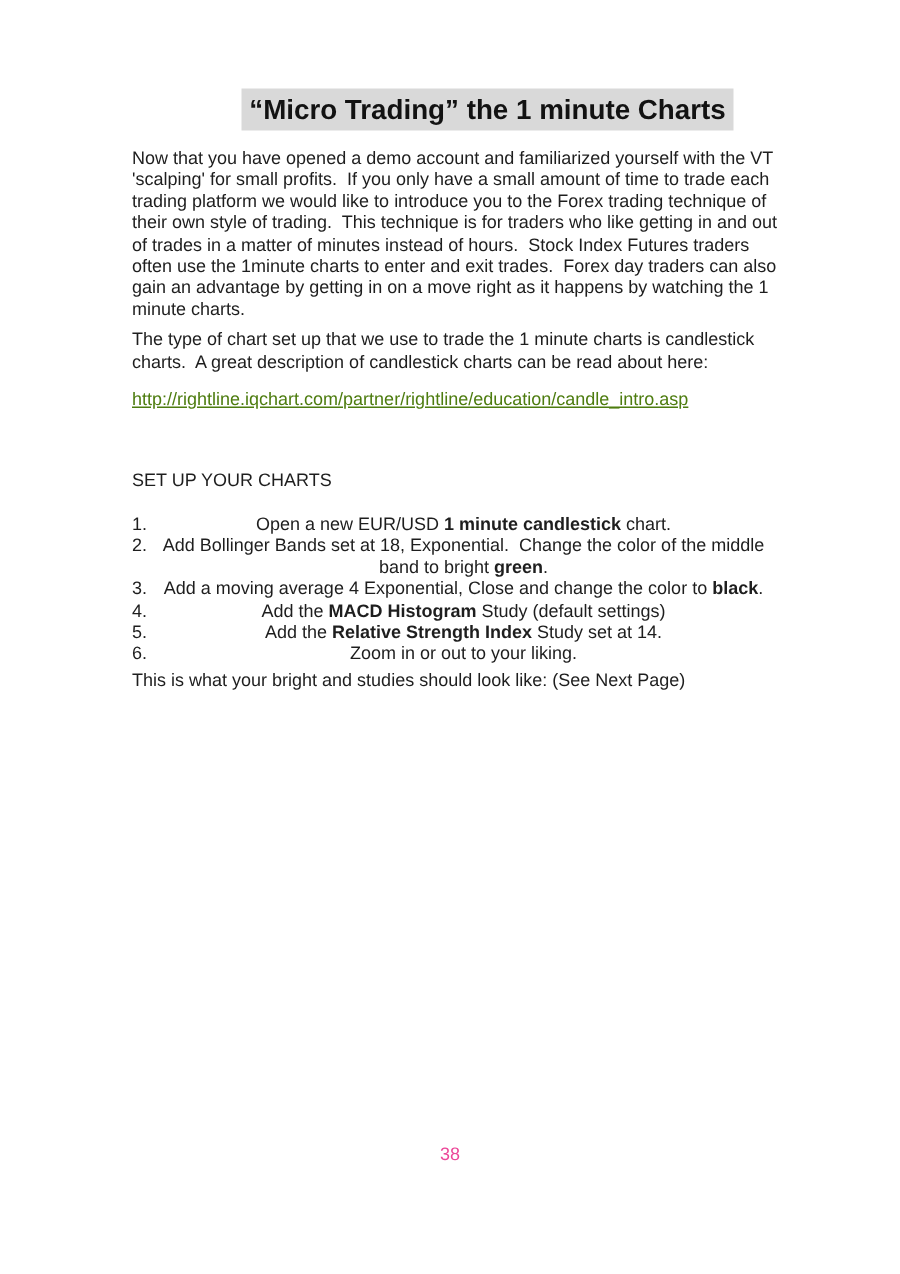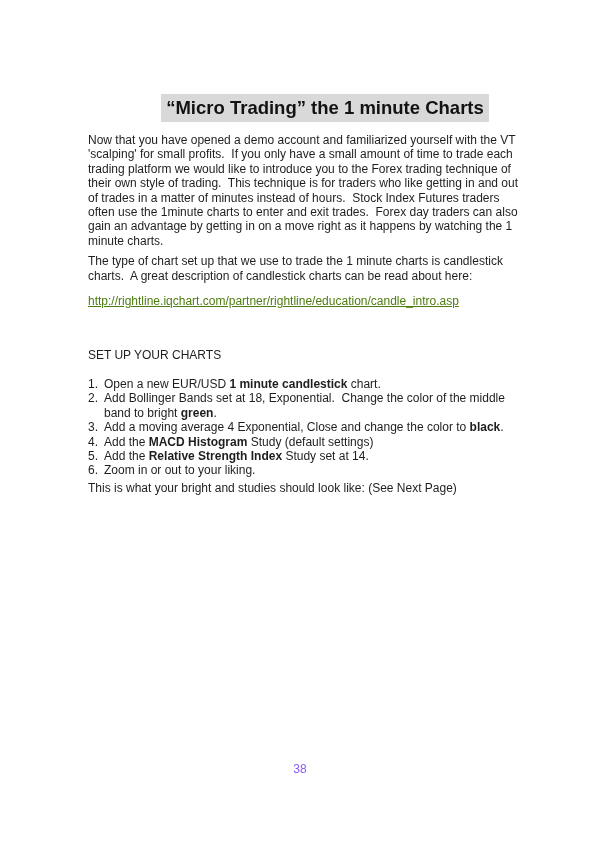--- a/index.html
+++ b/index.html
@@ -15,21 +15,21 @@
     color: #1e1e1e;
   }
   .content {
     position: absolute;
     left: 88px;
     top: 0;
     width: 426px;
   }
   .ln { display: block; white-space: pre; }
   .title-row {
-    margin-top: 94px;
+    margin-top: 59px;
     text-align: center;
     height: 28px;
   }
   .title {
     display: inline-block;
     transform: translateX(24px);
     background: #d9d9d9;
     color: #121212;
     font-weight: bold;
     font-size: 18.5px;
@@ -43,29 +43,29 @@
   .url {
     color: #4d7c0f;
     text-decoration: underline;
     white-space: pre;
     cursor: pointer;
   }
   .section-heading { margin-top: 40px; white-space: pre; }
   .setup-list { margin-top: 14px; }
   .li { display: flex; }
   .li .num { flex: 0 0 16px; width: 16px; white-space: pre; }
-  .li .li-body { flex: 1; }
+  .li .li-body { flex: 1; text-align: center; }
   .closing { margin-top: 3px; white-space: pre; }
   .page-number {
     position: absolute;
     top: 762px;
     left: 0;
     width: 100%;
     text-align: center;
-    color: #8b5cf6;
+    color: #ec4899;
   }
   b { font-weight: bold; }
 </style>
 </head>
 <body>
 
 <div class="page">
   <div class="content">
 
     <div class="title-row">

